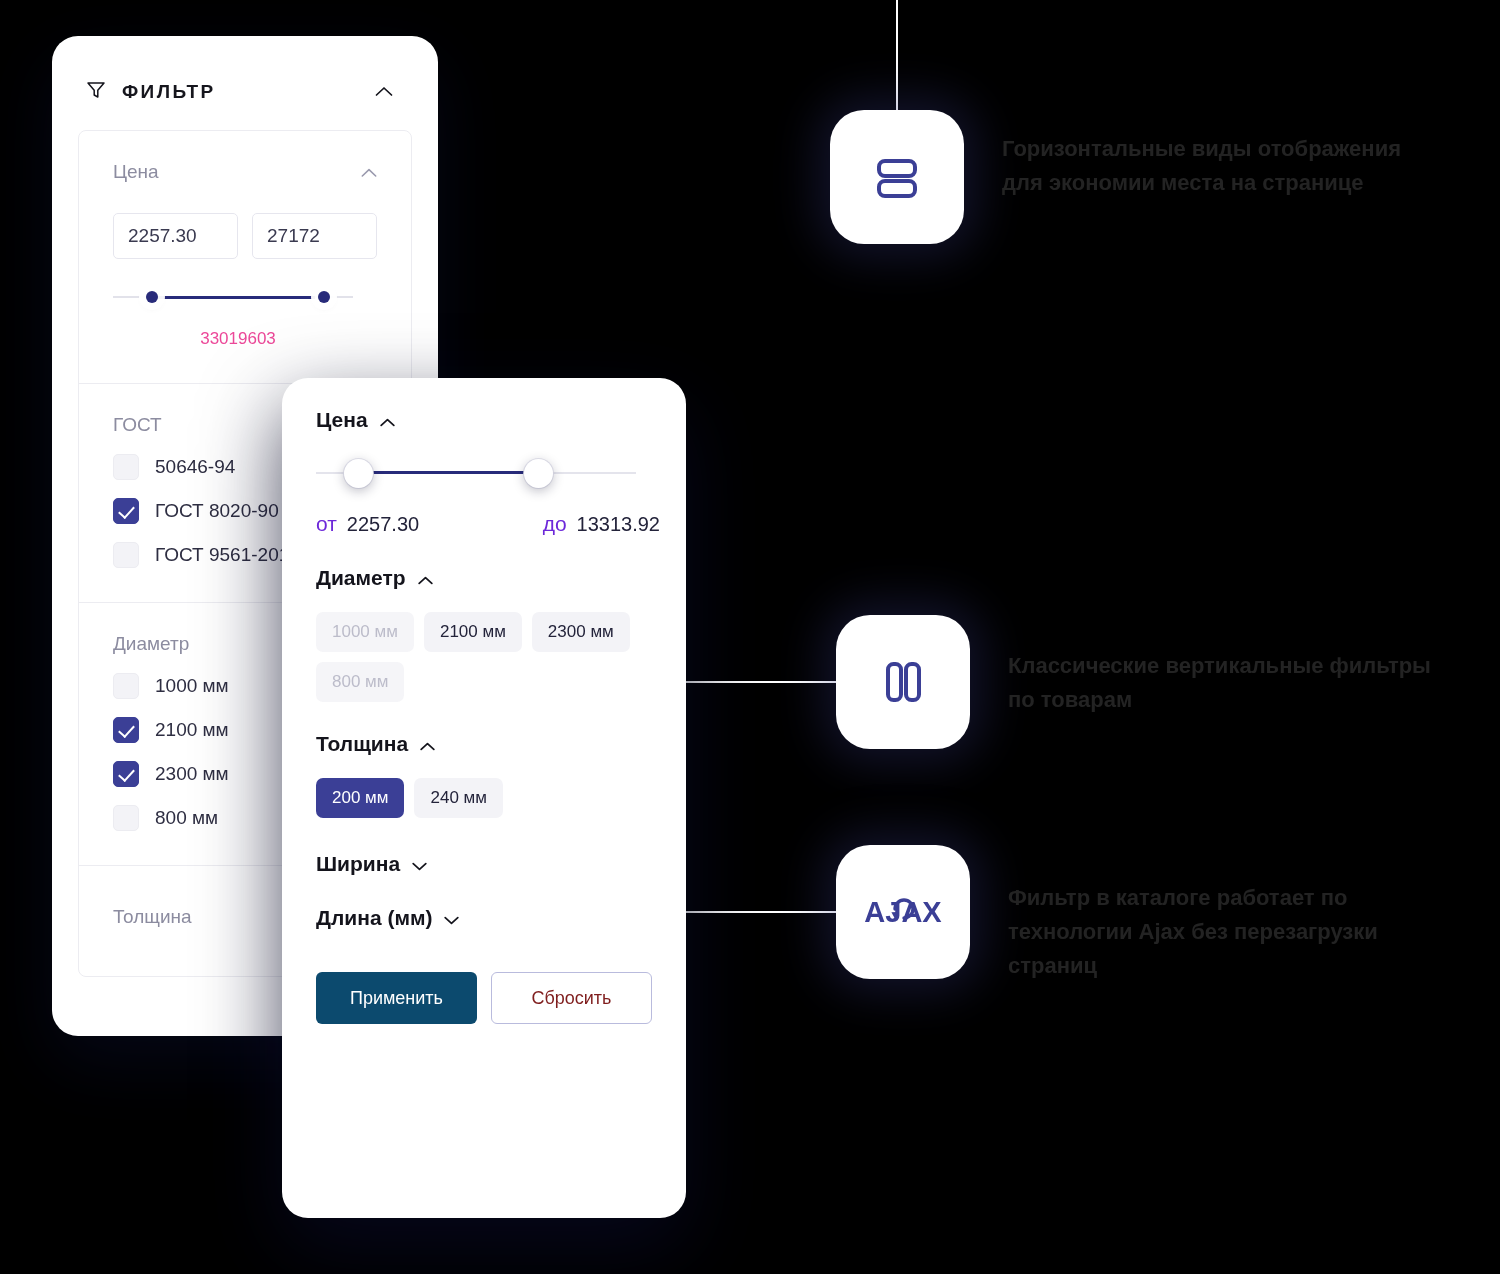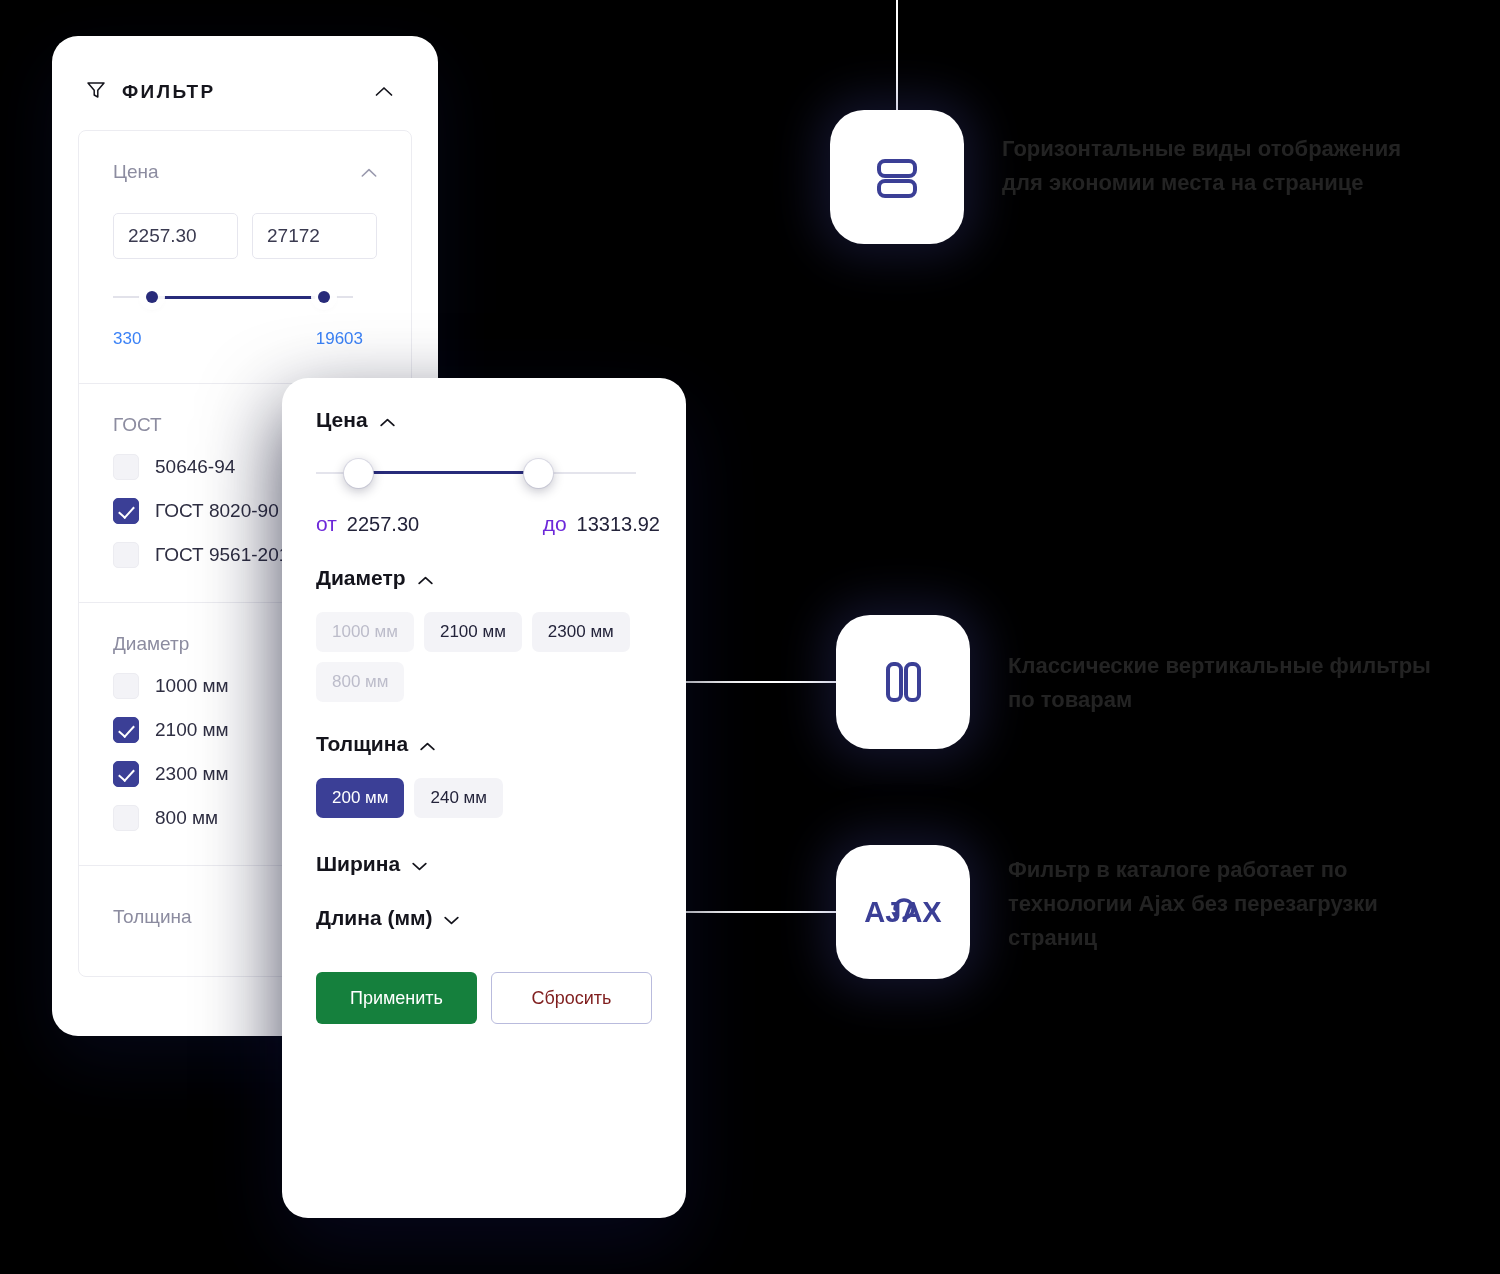--- a/index.html
+++ b/index.html
@@ -88,23 +88,23 @@
   }
   .mini-knob {
     position: absolute; top: 6px; width: 12px; height: 12px;
     background: #282b7a; border-radius: 50%;
     box-shadow: 0 0 0 7px rgba(255,255,255,.95), 0 2px 10px rgba(0,0,0,.18);
   }
   .mini-knob.a { left: 33px; }
   .mini-knob.b { left: 205px; }
 
   .mini-labels {
-    display: flex; justify-content: space-between;
+    display: flex; justify-content: center;
     width: 250px; margin-top: 20px;
-    font-size: 17px; color: #3b82f6;
+    font-size: 17px; color: #ec4899;
   }
 
   .cbrow { display: flex; align-items: center; margin-top: 18px; }
   .cbrow:first-of-type { margin-top: 30px; }
   .cbbox {
     width: 26px; height: 26px; border-radius: 5px;
     background: #f3f3f7; border: 1px solid #ececf1;
     flex: 0 0 auto; position: relative;
   }
   .cbbox.on { background: #3b3f96; border-color: #3b3f96; }
@@ -179,21 +179,21 @@
   }
   .chip.muted { color: #bcbcca; background: #f5f5f8; }
   .chip.active { background: #3b3f96; color: #ffffff; }
 
   .actions { display: flex; gap: 14px; margin-top: 42px; }
   .btn {
     height: 52px; border-radius: 6px;
     display: flex; align-items: center; justify-content: center;
     font-size: 18px;
   }
-  .btn-primary { width: 163px; background: #15803d; color: #fff; }
+  .btn-primary { width: 163px; background: #0c4a6e; color: #fff; }
   .btn-ghost {
     width: 163px; background: #fff; color: #7f1d1d;
     border: 1px solid #b9bbdd;
   }
 
   
   .callout { position: absolute; display: flex; align-items: flex-start; z-index: 4; }
   .co-icon {
     width: 134px; height: 134px;
     background: #ffffff; border-radius: 34px;
@@ -207,21 +207,21 @@
     line-height: 34px;
     color: #232323;
     max-width: 430px;
     font-weight: 700;
   }
   .callout-1 { left: 830px; top: 110px; }
   .callout-2 { left: 836px; top: 615px; }
   .callout-3 { left: 836px; top: 845px; }
   .callout-2 .co-text, .callout-3 .co-text { margin-top: 34px; }
   .callout-1 .co-text { margin-top: 22px; }
-  .callout-3 .co-text { margin-top: 8px; }
+  .callout-3 .co-text { margin-top: 36px; }
 
   .ajax-wrap { position: relative; width: 92px; height: 50px; }
 </style>
 </head>
 <body>
 
 <div class="stage">
 
   <div class="connector conn-top"></div>
   <div class="connector conn-mid"></div>

